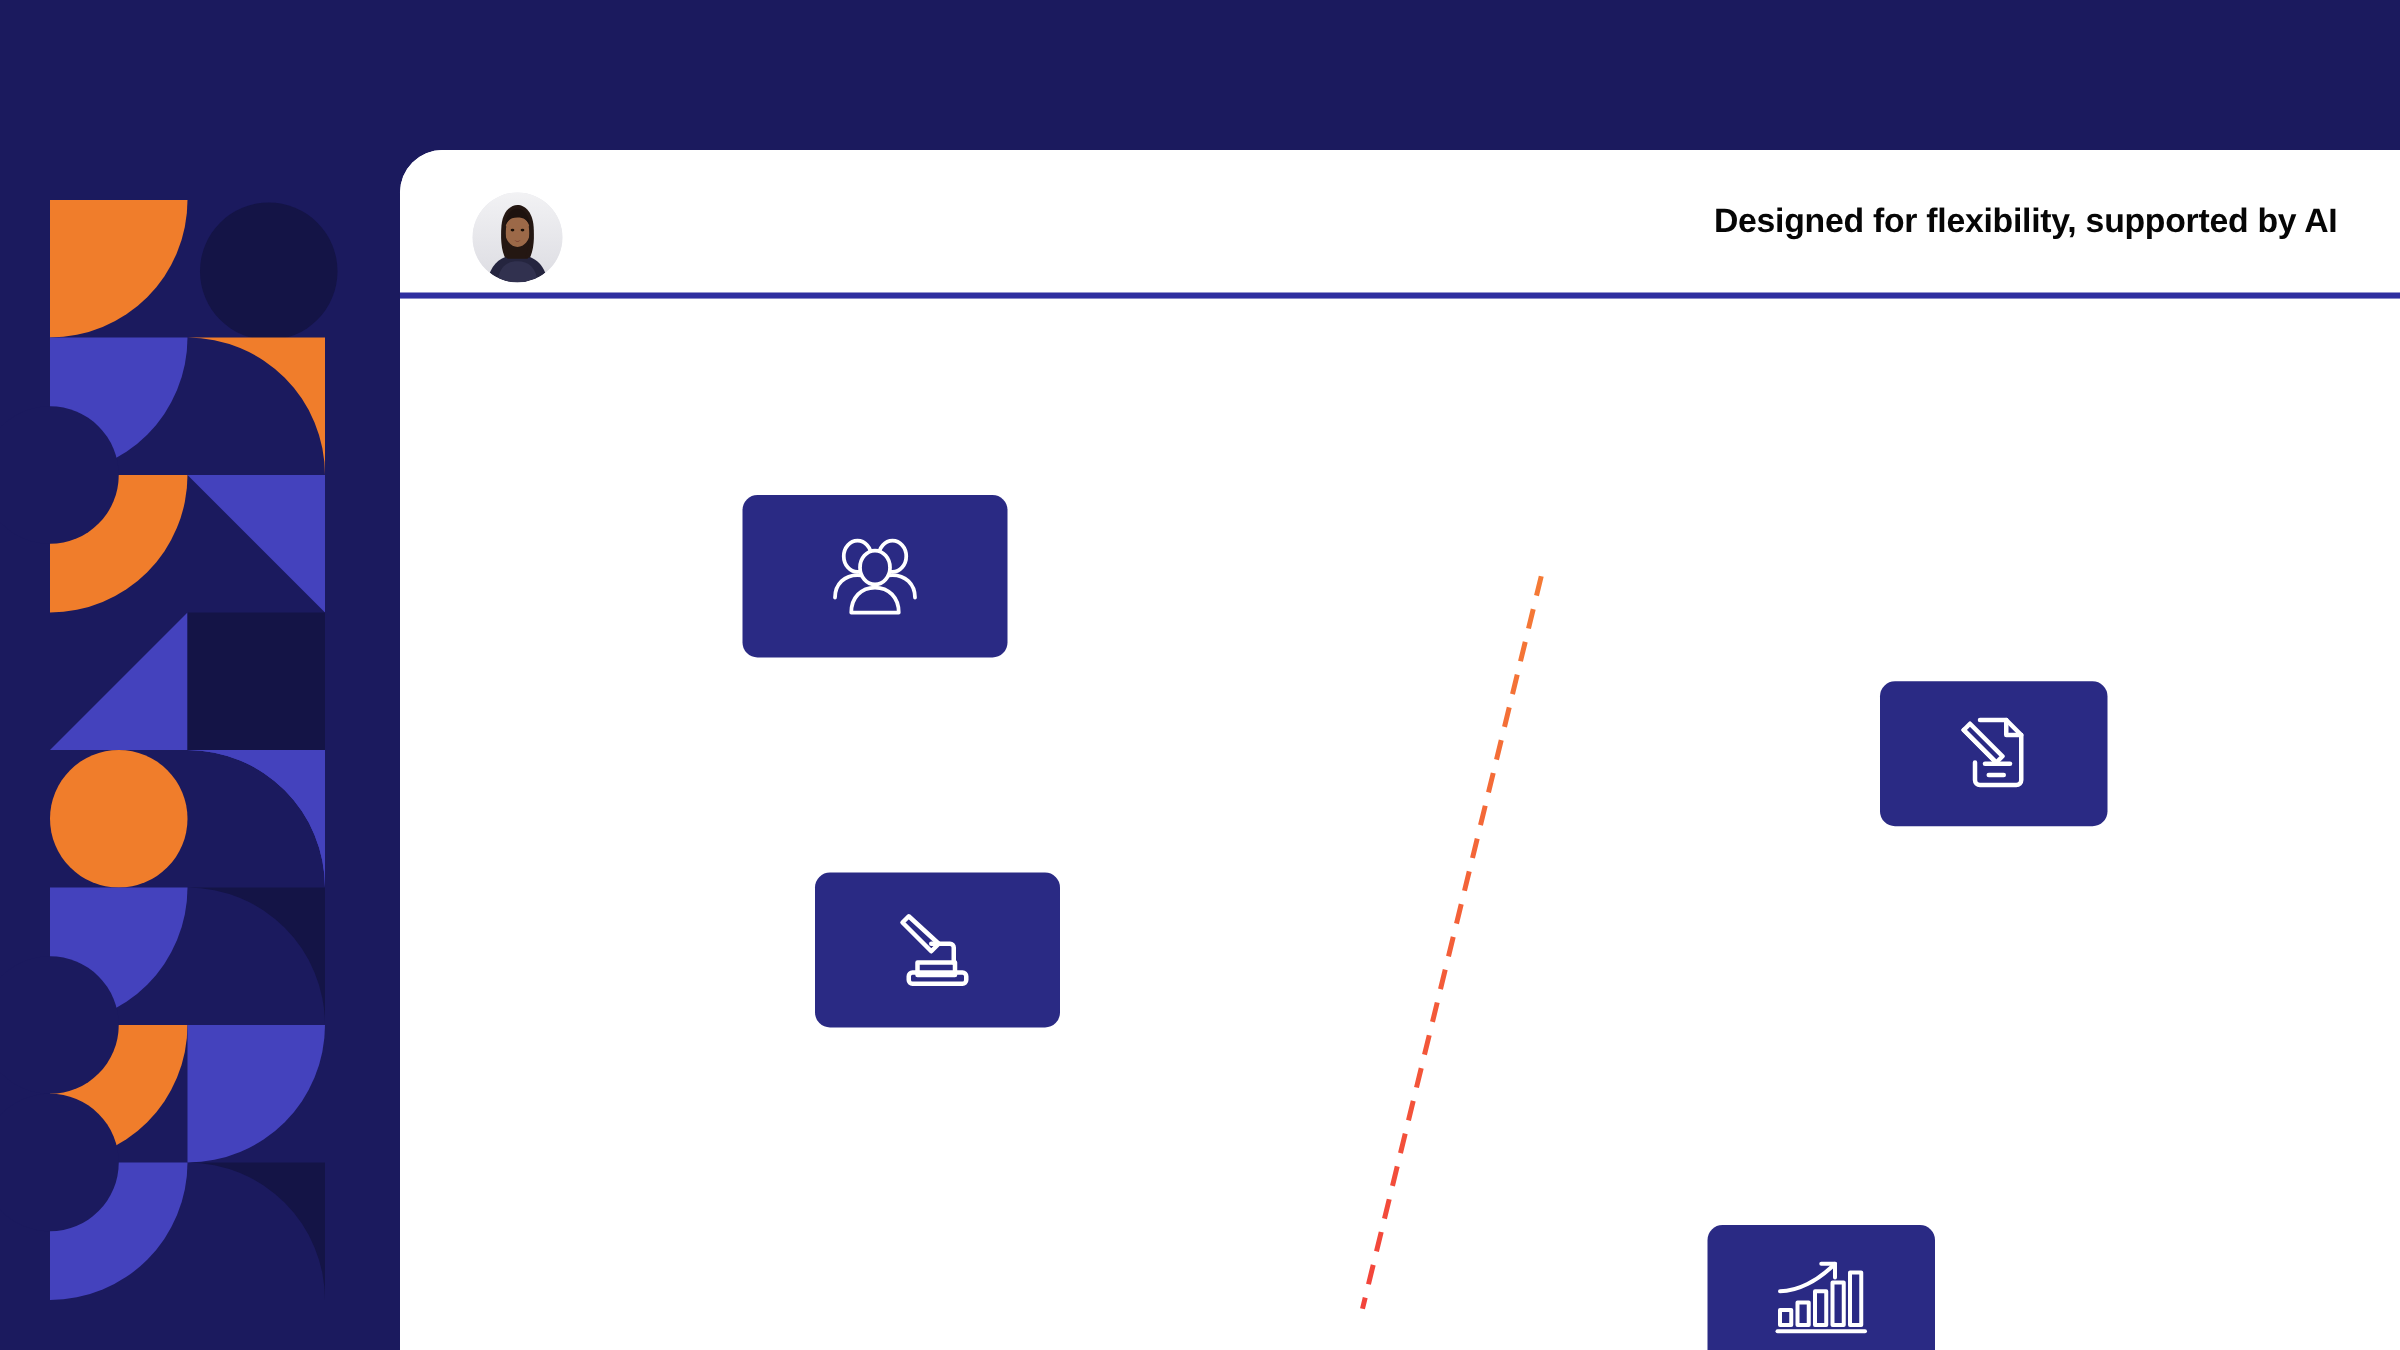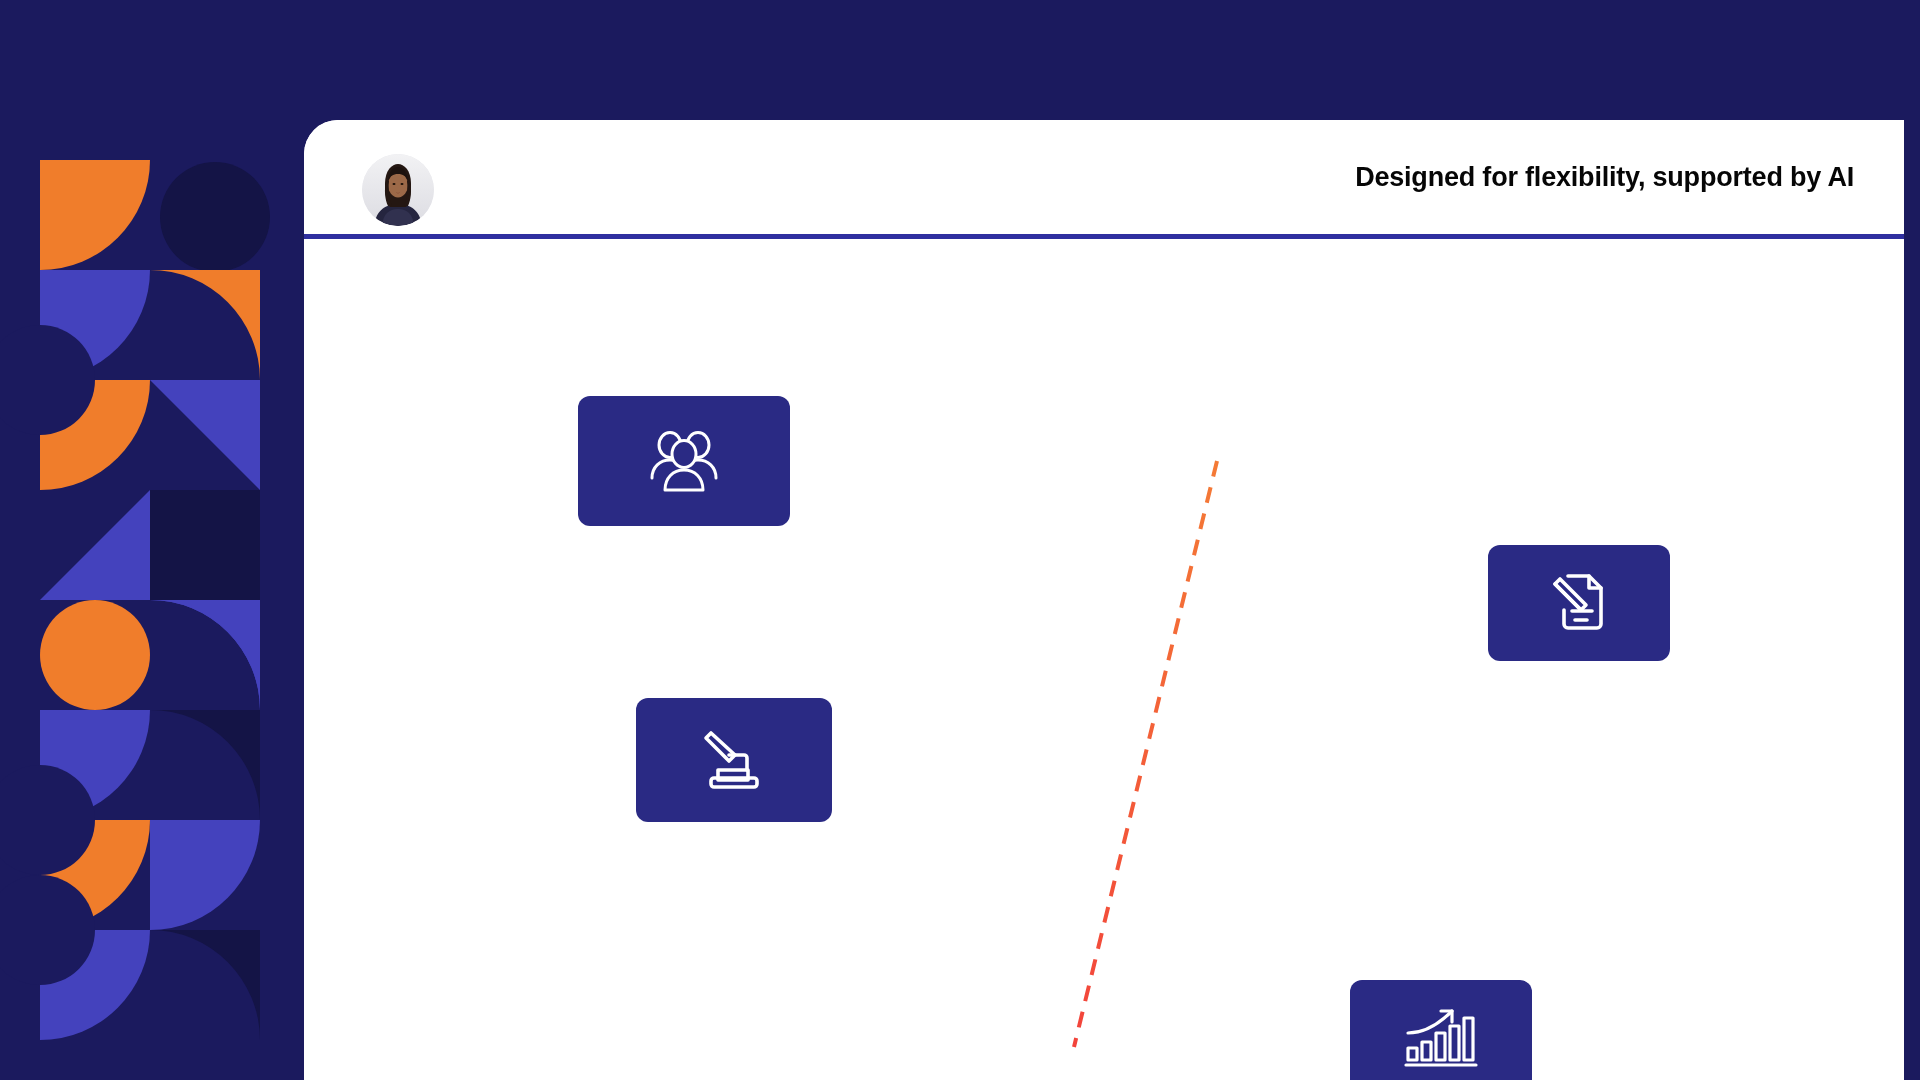--- a/index.html
+++ b/index.html
@@ -25,21 +25,21 @@
     left: 0;
     top: 0;
     width: 320px;
     height: 1080px;
     overflow: hidden;
   }
 
   
   #app-panel {
     position: absolute;
-    left: 304px;
+    left: 320px;
     top: 120px;
     width: 1600px;
     height: 960px;
     background: #ffffff;
     border-top-left-radius: 34px;
     overflow: hidden;
   }
 
   #app-header {
     position: absolute;

